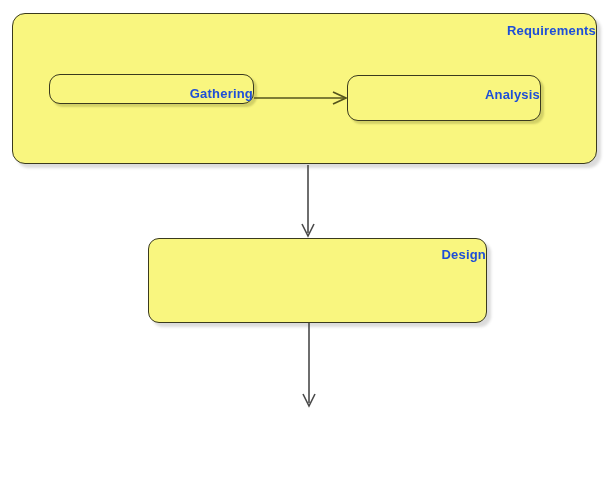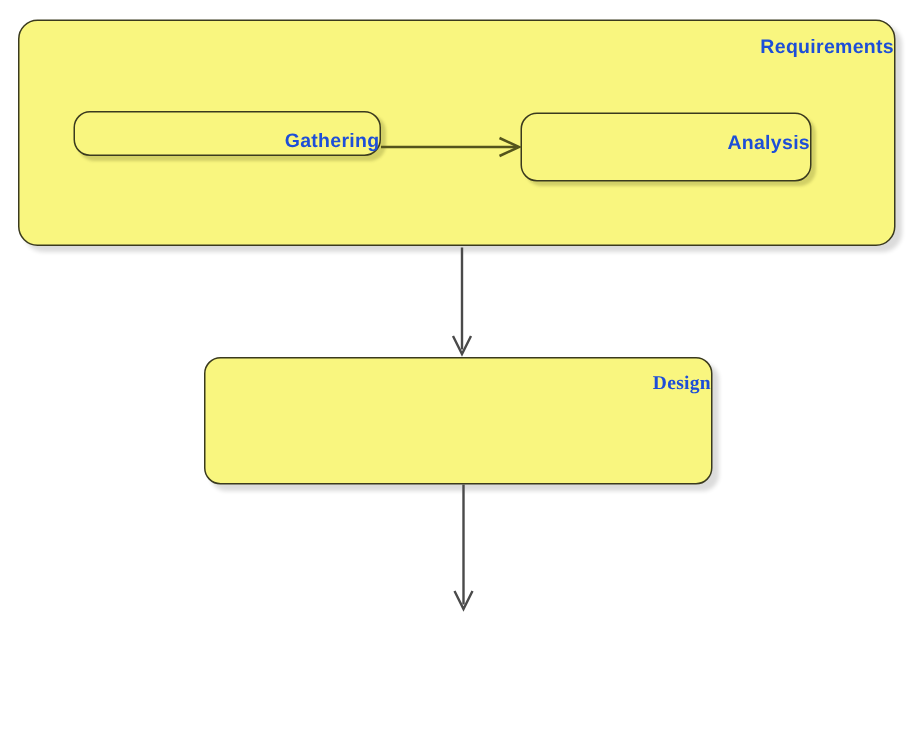--- a/index.html
+++ b/index.html
@@ -45,24 +45,23 @@
     box-shadow: 3px 3px 2px rgba(110,110,40,0.28);
   }
   .node.analysis {
     left: 347px; top: 75px;
     width: 194px; height: 46px;
     box-shadow: 3px 3px 2px rgba(110,110,40,0.28);
   }
   .node.gathering .label,
   .node.analysis .label { padding-top: 11px; }
   .node.design {
-    left: 136px; top: 238px;
+    left: 148px; top: 238px;
     width: 339px; height: 85px;
     box-shadow: 4px 4px 3px rgba(0,0,0,0.14);
-    font-family: Liberation Serif, serif;
   }
   .node.implementation {
     left: 140px; top: 407px;
     width: 339px; height: 80px;
     box-shadow: 4px 4px 3px rgba(0,0,0,0.14);
   }
   .node.design .label,
   .node.implementation .label { padding-top: 8px; }
 
   svg.edges {

